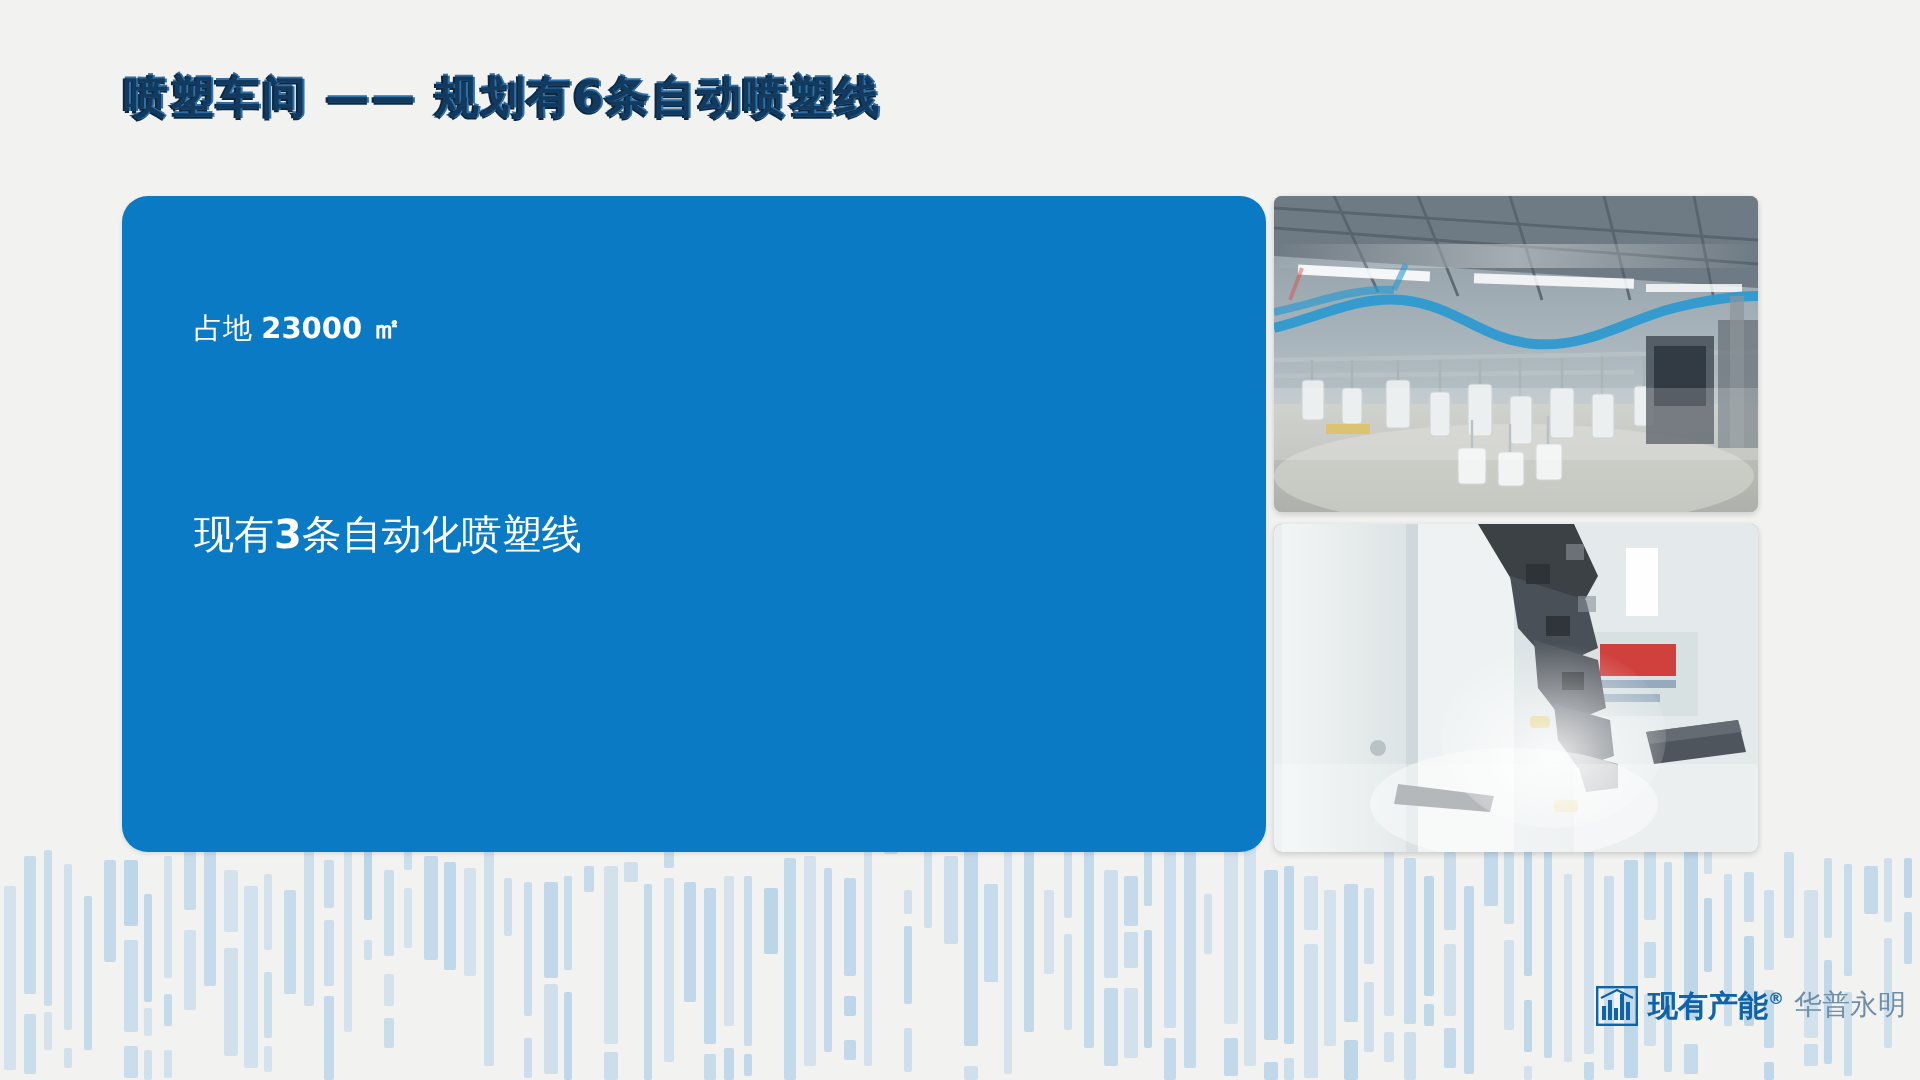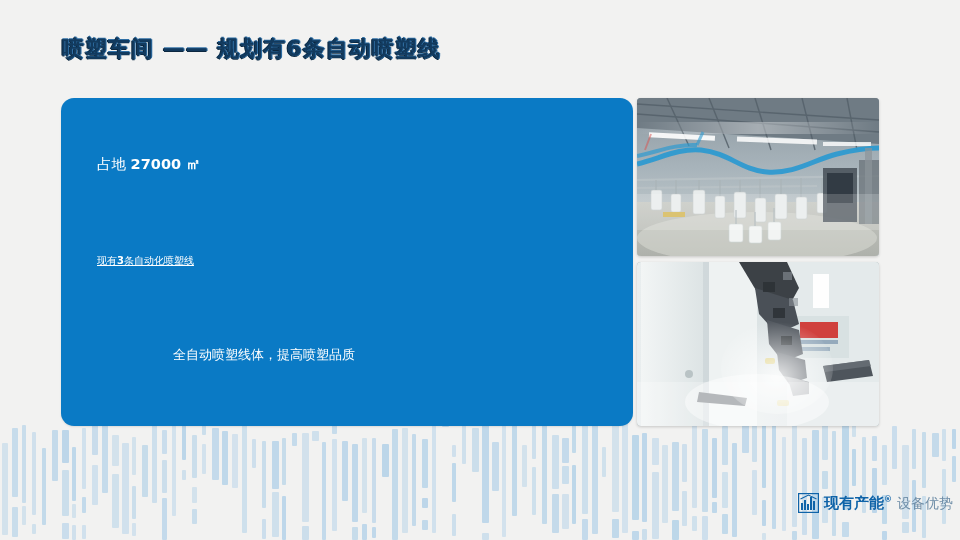--- a/index.html
+++ b/index.html
@@ -70,21 +70,21 @@
     box-shadow: 0 1px 2px rgba(0,0,0,0.10);
   }
   .panel-line {
     position: absolute;
     color: #ffffff;
     white-space: nowrap;
     font-family: "DejaVu Sans", "Liberation Sans", sans-serif;
   }
   #line-area      { left: 36px; top: 57px;  font-size: 14.5px; }
   #line-capacity  { left: 36px; top: 106px; font-size: 14.5px; }
-  #line-lines     { left: 36px; top: 156px; font-size: 10px; text-decoration: underline; }
+  #line-lines     { left: 36px; top: 156px; font-size: 20px; }
   #line-advantage { left: 36px; top: 204px; font-size: 13.5px; }
   #line-quality   { left: 112px; top: 248px; font-size: 13px; }
   .b { font-weight: bold; }
 
   
   .photo {
     position: absolute;
     border-radius: 4px;
     overflow: hidden;
     background: #8fa0a8;
@@ -293,30 +293,29 @@
       <div class="bar" style="left: 942px; top: 54px; width: 4px; height: 55px; background: rgb(188, 214, 233); opacity: 0.67;"></div>
       <div class="bar" style="left: 952px; top: 14px; width: 4px; height: 20px; background: rgb(188, 214, 233); opacity: 0.99;"></div>
       <div class="bar" style="left: 952px; top: 41px; width: 4px; height: 26px; background: rgb(188, 214, 233); opacity: 0.91;"></div>
     </div>
 
   <div id="slide-title">喷塑车间 —— 规划有6条自动喷塑线</div>
 
   <div id="info-panel">
 
     <div class="panel-line" id="line-area">
-      <span>占地 </span><span class="b">27000 ㎡</span>
+      <span>占地 </span><span class="b">23000 ㎡</span>
     </div>
 
 
     <div class="panel-line" id="line-lines">
       <span>现有</span><span class="b">3</span><span>条自动化喷塑线</span>
     </div>
 
 
-    <div class="panel-line" id="line-quality">全自动喷塑线体，提高喷塑品质</div>
   </div>
 
   <div class="photo" id="photo-workshop">
     <svg viewBox="0 0 242 158" preserveAspectRatio="none">
       <defs>
         <linearGradient id="wkSky" x1="0" y1="0" x2="0" y2="1">
           <stop offset="0%" stop-color="#8c98a0"></stop>
           <stop offset="45%" stop-color="#a8b4bb"></stop>
           <stop offset="100%" stop-color="#cfd6d6"></stop>
         </linearGradient>
@@ -474,16 +473,16 @@
     <svg id="logo-mark" viewBox="0 0 21 20">
       <rect x="0.6" y="0.6" width="19.8" height="18.8" fill="none" stroke="#0f63a8" stroke-width="1.2"></rect>
       <rect x="3" y="10" width="2" height="7" fill="#0f63a8"></rect>
       <rect x="6" y="7" width="2" height="10" fill="#0f63a8"></rect>
       <rect x="9" y="11" width="2" height="6" fill="#0f63a8"></rect>
       <rect x="12" y="4" width="2" height="13" fill="#0f63a8"></rect>
       <rect x="15" y="8" width="2" height="9" fill="#0f63a8"></rect>
       <path d="M2.5 6 L10.5 2 L18.5 6" fill="none" stroke="#0f63a8" stroke-width="1.1"></path>
     </svg>
     <span id="logo-brand"><span>现有产能</span><span id="logo-sup">®</span></span>
-    <span id="logo-sub">设备优势</span>
+    <span id="logo-sub">华普永明</span>
   </div>
 
 </div>
 
 </body></html>

